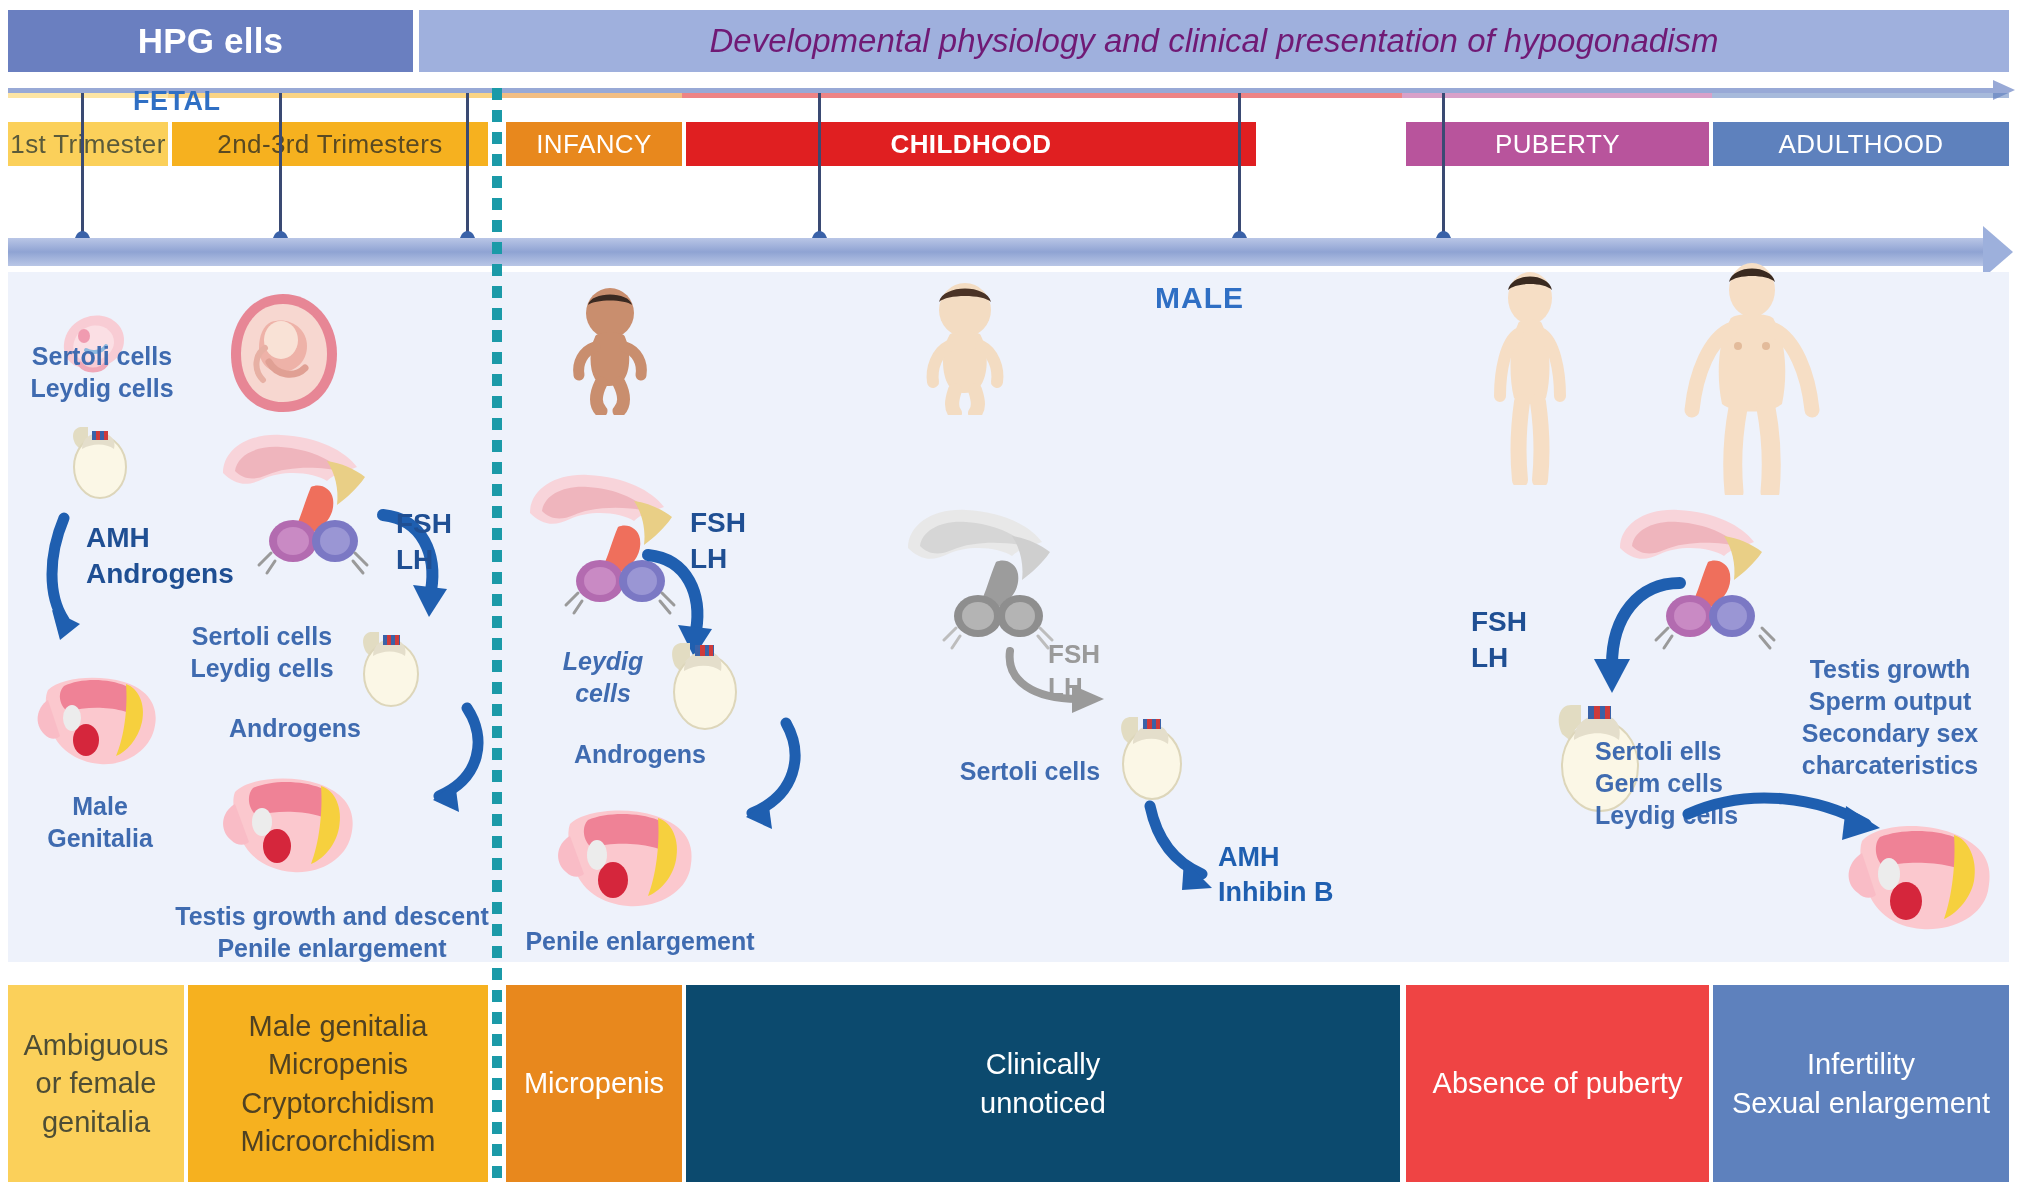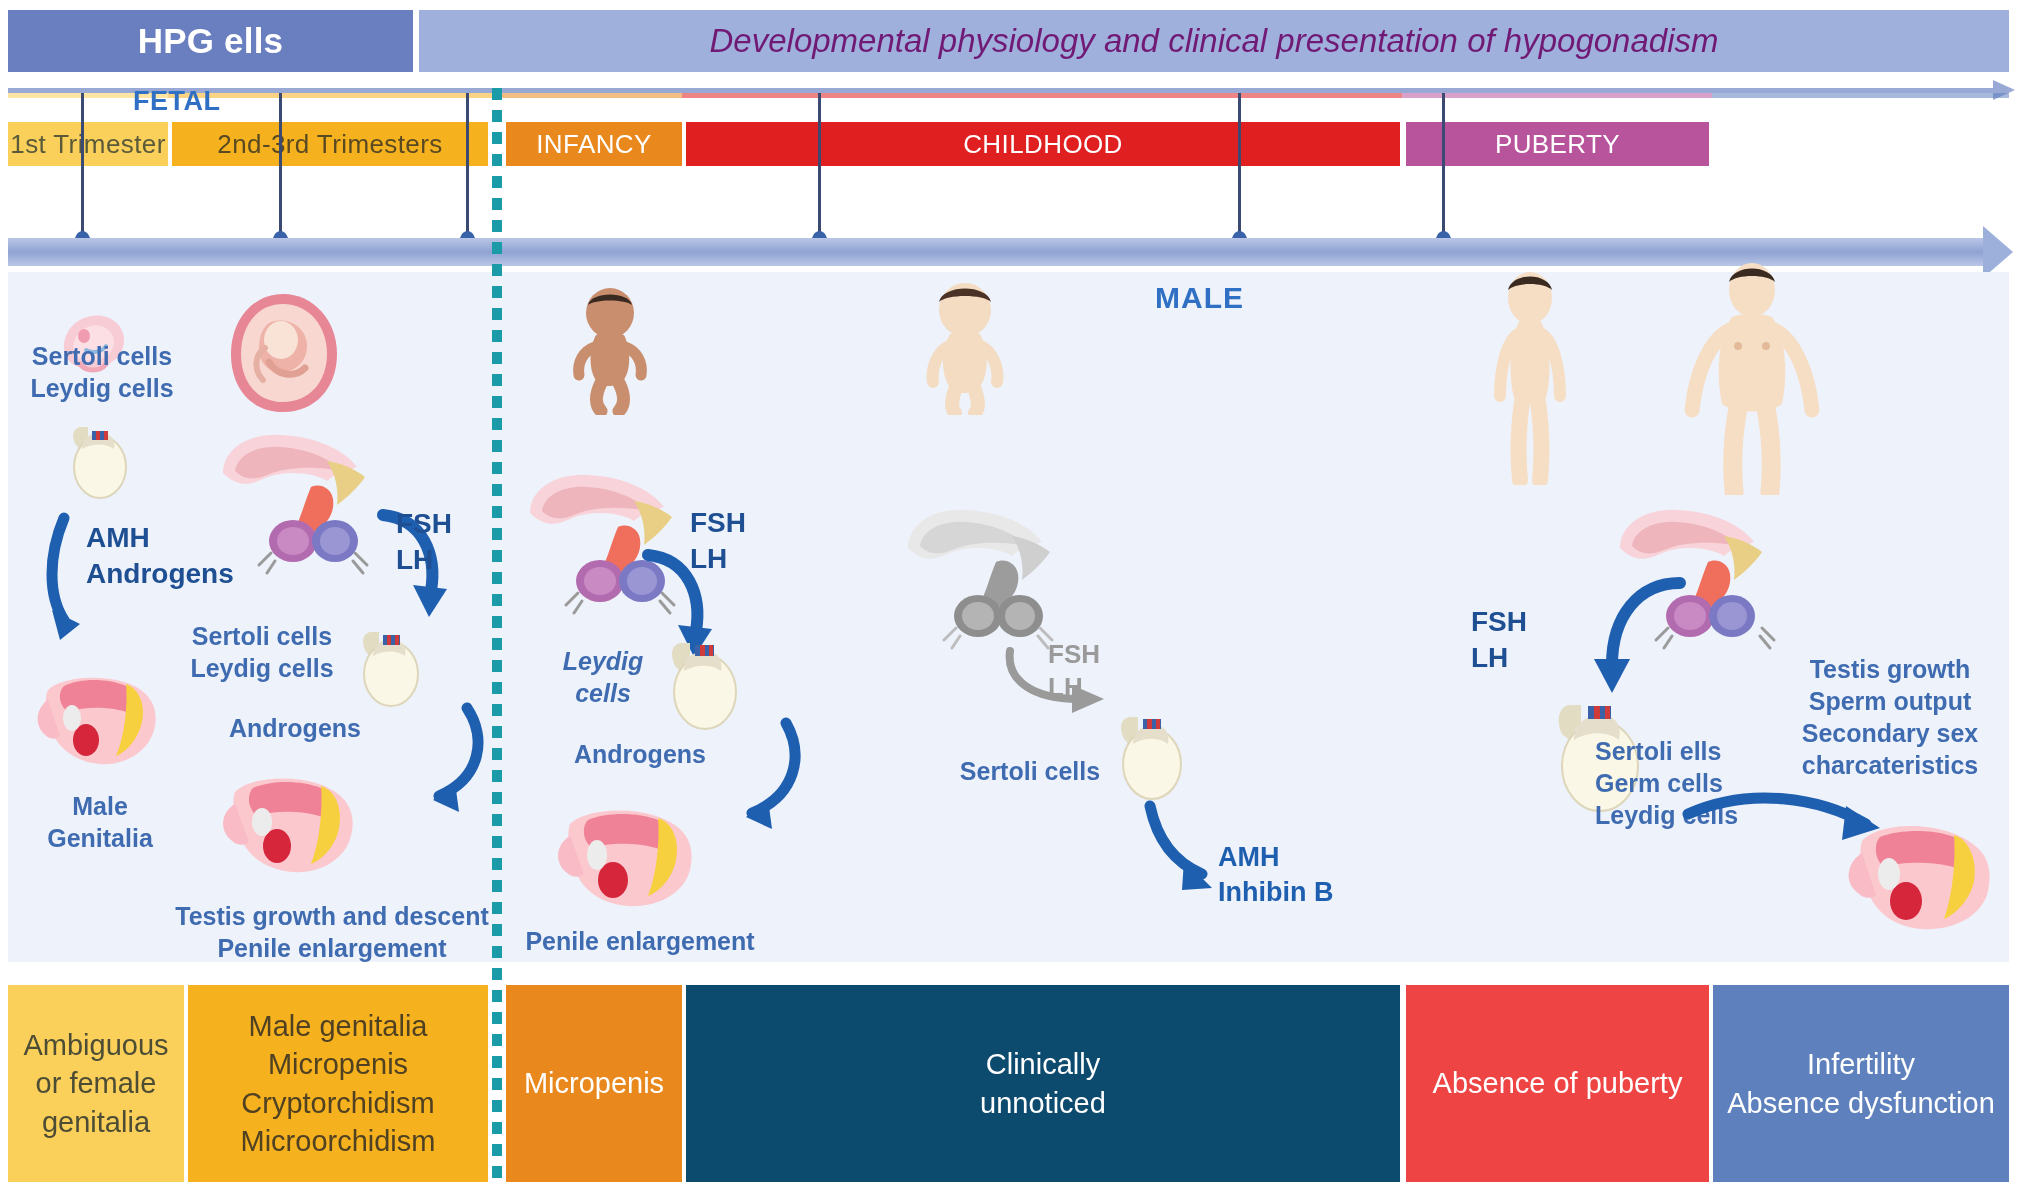--- a/index.html
+++ b/index.html
@@ -102,25 +102,28 @@
 
   <div class="stage" style="left:8px;width:160px;background:#fbd05a;">
     <span style="color:#5a5a3a;">1st Trimester</span>
   </div>
   <div class="stage" style="left:172px;width:316px;background:#f6b11f;">
     <span style="color:#5a4a22;">2nd-3rd Trimesters</span>
   </div>
   <div class="stage" style="left:506px;width:176px;background:#e8881d;">
     <span style="color:#ffffff;">INFANCY</span>
   </div>
-  <div class="stage" style="left:686px;width:714px;background:#e01f21;">
+  <div class="stage" style="left:686px;width:570px;background:#e01f21;font-weight:bold;">
     <span style="color:#ffffff;">CHILDHOOD</span>
   </div>
   <div class="stage" style="left:1406px;width:303px;background:#b8549c;">
     <span style="color:#ffffff;">PUBERTY</span>
+  </div>
+  <div class="stage" style="left:1713px;width:296px;background:#5e81bd;">
+    <span style="color:#ffffff;">ADULTHOOD</span>
   </div>
 
   <div class="vline" style="left:81px;"></div>
   <div class="vline" style="left:279px;"></div>
   <div class="vline" style="left:466px;"></div>
   <div class="vline" style="left:818px;"></div>
   <div class="vline" style="left:1238px;"></div>
   <div class="vline" style="left:1442px;"></div>
 
   <div class="dot" style="left:74px;"></div>
@@ -506,16 +509,16 @@
   </div>
   <div class="outcome" style="left:686px;width:714px;background:#0c4a6e;">
     <span style="color:#ffffff;white-space:pre-line;">Clinically
 unnoticed</span>
   </div>
   <div class="outcome" style="left:1406px;width:303px;background:#ef4444;">
     <span style="color:#ffffff;white-space:pre-line;">Absence of puberty</span>
   </div>
   <div class="outcome" style="left:1713px;width:296px;background:#5e81bd;">
     <span style="color:#ffffff;white-space:pre-line;">Infertility
-Absence dysfunction</span>
+Sexual enlargement</span>
   </div>
 
 </div>
 
 </body></html>

